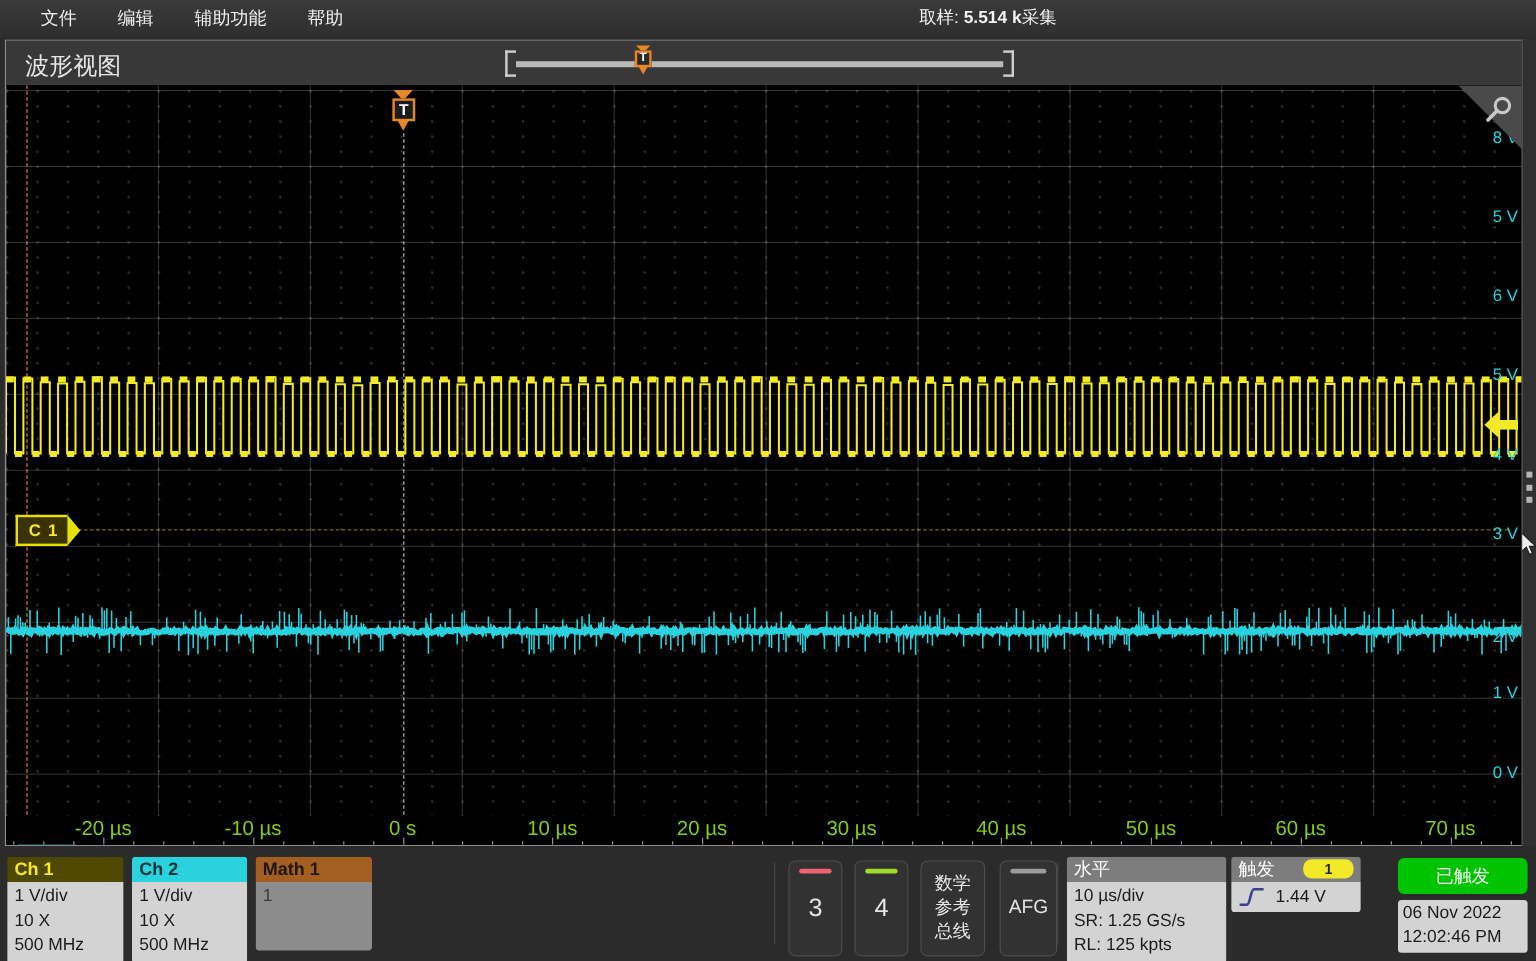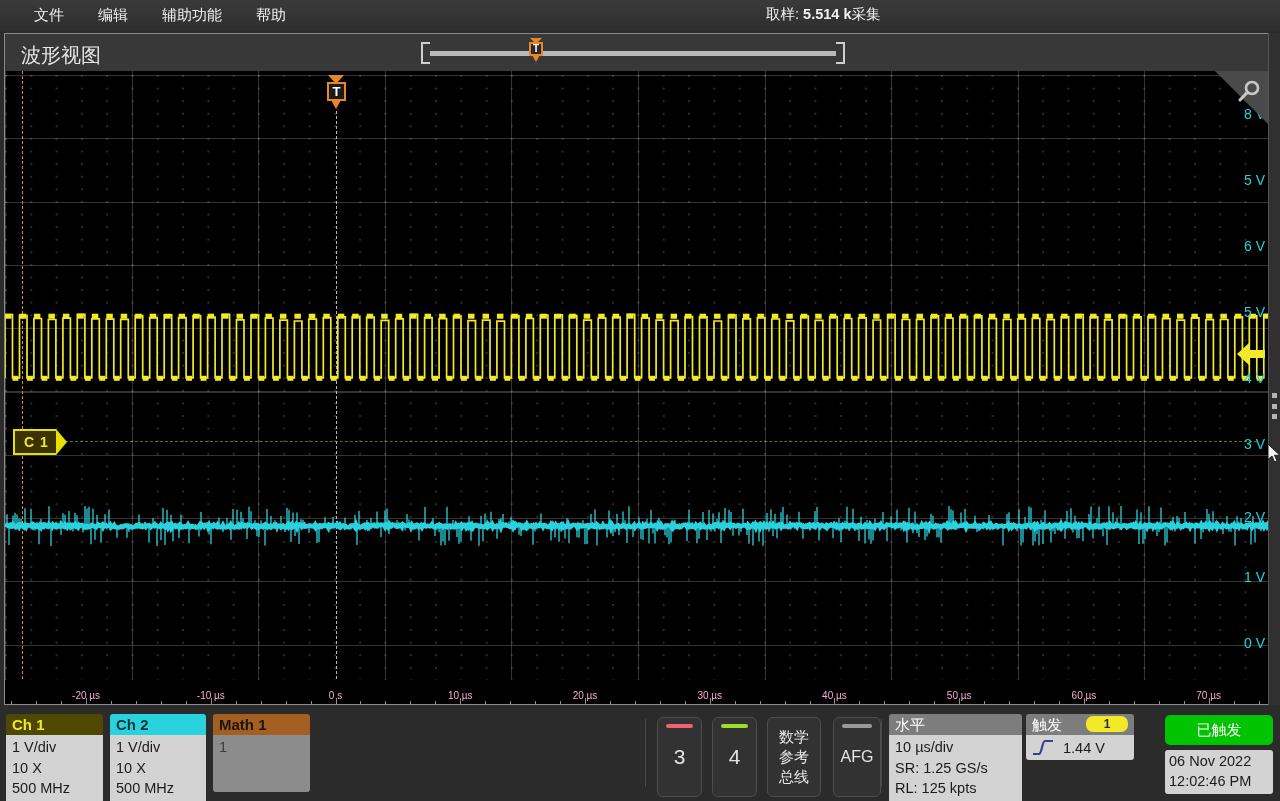--- a/index.html
+++ b/index.html
@@ -93,21 +93,21 @@
   .c1ref{position:absolute;left:40px;top:370px;right:14px;height:0;border-top:1px dashed #c9c400;opacity:.55;}
 
   
   .lvlarrow{position:absolute;right:6px;top:272px;width:28px;height:22px;}
   .lvlarrow .head{position:absolute;left:0;top:0;width:0;height:0;
     border-top:11px solid transparent;border-bottom:11px solid transparent;border-right:12px solid #f2ea28;}
   .lvlarrow .shaft{position:absolute;left:11px;top:7px;width:17px;height:8px;background:#f2ea28;}
 
   
   .taxis{position:absolute;left:0;bottom:0;width:1266px;height:24px;background:#000;}
-  .taxis .tl{position:absolute;bottom:3px;transform:translateX(-50%);font-size:10px;color:#f9a8d4;white-space:nowrap;}
+  .taxis .tl{position:absolute;bottom:3px;transform:translateX(-50%);font-size:17px;color:#84cc16;white-space:nowrap;}
   .taxis .tick{position:absolute;bottom:0;width:1px;height:4px;background:#8f8f8f;}
 
   
   .dragdots{position:absolute;right:1px;top:360px;width:10px;height:26px;
     display:flex;flex-direction:column;justify-content:space-between;align-items:center;}
   .dragdots i{width:5px;height:5px;background:#b5b5b5;display:block;}
   .vscroll{position:absolute;right:0;top:33px;width:12px;height:672px;background:#303030;
     border-left:1px solid #555;box-sizing:border-box;}
 
   
@@ -743,21 +743,21 @@
       <div class="chbadge c2" style="left:10px;top:626px;">
         <div class="body">
             <span>C 2</span>
           </div>
         <div class="tip"></div>
       </div>
 
       <div id="vlabels">
           <div class="vlab" style="top: 563.634px;">0 V</div>
           <div class="vlab" style="top: 497.514px;">1 V</div>
-          <div class="vlab" style="top: 438px; text-align: center;">2 V</div>
+          <div class="vlab" style="top: 451px; text-align: center;">2 V</div>
           <div class="vlab" style="top: 365.273px;">3 V</div>
           <div class="vlab" style="top: 299.153px;">4 V</div>
           <div class="vlab" style="top: 233.033px;">5 V</div>
           <div class="vlab" style="top: 166.913px;">6 V</div>
           <div class="vlab" style="top: 100.792px;">5 V</div>
           <div class="vlab" style="top: 34.6721px;">8 V</div>
         </div>
 
       <div class="lvlarrow">
         <div class="head"></div>

